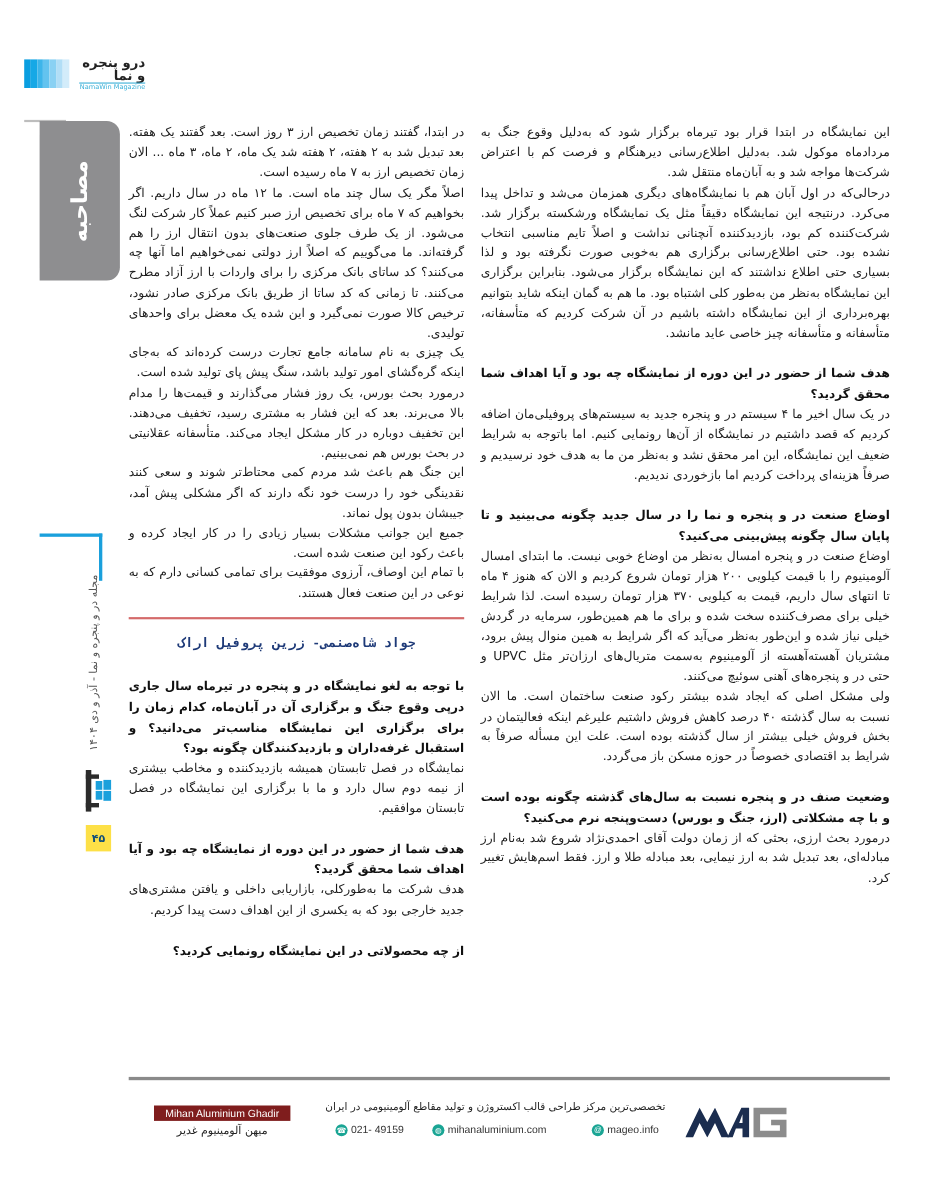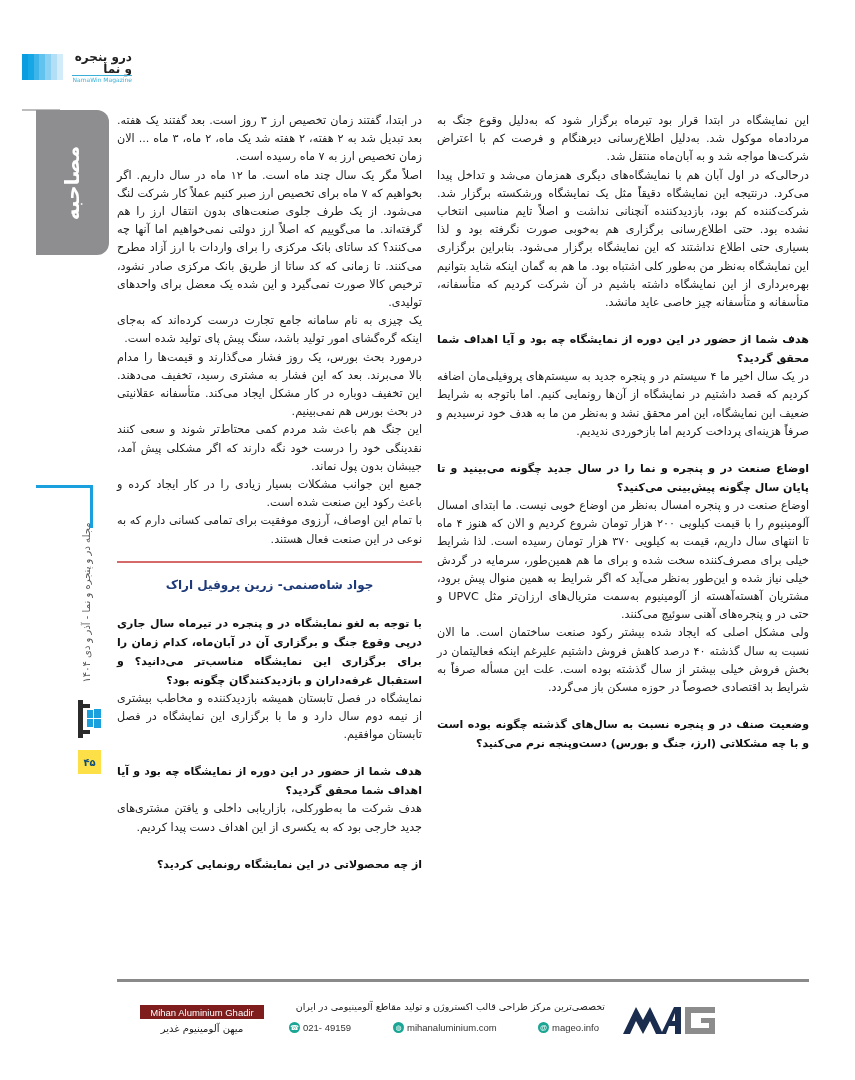--- a/index.html
+++ b/index.html
@@ -24,31 +24,31 @@
   .win-icon { position: absolute; left: 76px; top: 700px; width: 26px; height: 38px; }
   .page-num { position: absolute; left: 78px; top: 750px; width: 23px; height: 24px; background: #fde047; color: #0f4d7a; font-size: 10px; font-weight: bold; display: flex; align-items: center; justify-content: center; }
 
   .col { position: absolute; direction: rtl; text-align: justify; font-size: 11.2px; line-height: 18.2px; color: #1c1c1c; }
   .col.right { left: 437px; top: 112px; width: 372px; }
   .col.left { left: 117px; top: 112px; width: 305px; }
   .col p { margin: 0; }
   .col .q { font-weight: bold; font-size: 11px; color: #111; margin-top: 18px; line-height: 19px; }
 
   .divider-red { height: 2px; background: #d46a6a; margin: 12px 0 12px 0; }
-  .byline { text-align: center; color: #1e3a78; font-weight: bold; font-size: 12px; line-height: 21px; margin-bottom: 18px; }
+  .byline { text-align: center; color: #1e3a78; font-weight: bold; font-size: 12px; line-height: 21px; margin-bottom: 18px; font-family: Liberation Mono, monospace; }
 
   .bottom-rule { position: absolute; left: 117px; top: 979px; width: 692px; height: 3px; background: #8a8a8a; }
 
   .footer { position: absolute; left: 0; top: 995px; width: 855px; height: 50px; }
   .mihan-badge { position: absolute; left: 140px; top: 10px; width: 124px; height: 14px; background: #7f1d1d; color: #fff; font-size: 9.5px; display: flex; align-items: center; justify-content: center; font-family: "Liberation Sans", sans-serif; }
   .mihan-fa { position: absolute; left: 140px; top: 28px; width: 124px; text-align: center; font-size: 10px; color: #222; direction: rtl; }
   .tagline { position: absolute; left: 285px; top: 6px; width: 320px; text-align: right; font-size: 9.5px; color: #222; direction: rtl; }
   .contact { position: absolute; top: 27px; display: flex; align-items: center; font-size: 9.5px; color: #333; font-family: "Liberation Sans", sans-serif; }
   .contact .dot { width: 11px; height: 11px; border-radius: 50%; background: #1aa594; margin-right: 3px; display: inline-flex; align-items: center; justify-content: center; color: #fff; font-size: 7px; }
-  .contact.phone { left: 289px; }
+  .contact.phone { left: 305px; }
   .contact.web { left: 393px; }
   .contact.mail { left: 538px; }
   .mag-brand { position: absolute; left: 623px; top: 9px; width: 95px; height: 30px; }
 </style>
 </head>
 <body>
 
 <div class="mag-logo">
   <div class="stripes" id="logo-stripes">
       <span style="background: rgb(10, 158, 224);"></span>
@@ -87,20 +87,21 @@
 
 <div class="col right" id="col-right">
     <p class="">این نمایشگاه در ابتدا قرار بود تیرماه برگزار شود که به‌دلیل وقوع جنگ به مردادماه موکول شد. به‌دلیل اطلاع‌رسانی دیرهنگام و فرصت کم با اعتراض شرکت‌ها مواجه شد و به آبان‌ماه منتقل شد.</p>
     <p class="">درحالی‌که در اول آبان هم با نمایشگاه‌های دیگری همزمان می‌شد و تداخل پیدا می‌کرد. درنتیجه این نمایشگاه دقیقاً مثل یک نمایشگاه ورشکسته برگزار شد. شرکت‌کننده کم بود، بازدیدکننده آنچنانی نداشت و اصلاً تایم مناسبی انتخاب نشده بود. حتی اطلاع‌رسانی برگزاری هم به‌خوبی صورت نگرفته بود و لذا بسیاری حتی اطلاع نداشتند که این نمایشگاه برگزار می‌شود. بنابراین برگزاری این نمایشگاه به‌نظر من به‌طور کلی اشتباه بود. ما هم به گمان اینکه شاید بتوانیم بهره‌برداری از این نمایشگاه داشته باشیم در آن شرکت کردیم که متأسفانه، متأسفانه و متأسفانه چیز خاصی عاید مانشد.</p>
     <p class="q">هدف شما از حضور در این دوره از نمایشگاه چه بود و آیا اهداف شما محقق گردید؟</p>
     <p class="">در یک سال اخیر ما ۴ سیستم در و پنجره جدید به سیستم‌های پروفیلی‌مان اضافه کردیم که قصد داشتیم در نمایشگاه از آن‌ها رونمایی کنیم. اما باتوجه به شرایط ضعیف این نمایشگاه، این امر محقق نشد و به‌نظر من ما به هدف خود نرسیدیم و صرفاً هزینه‌ای پرداخت کردیم اما بازخوردی ندیدیم.</p>
     <p class="q">اوضاع صنعت در و پنجره و نما را در سال جدید چگونه می‌بینید و تا پایان سال چگونه پیش‌بینی می‌کنید؟</p>
     <p class="">اوضاع صنعت در و پنجره امسال به‌نظر من اوضاع خوبی نیست. ما ابتدای امسال آلومینیوم را با قیمت کیلویی ۲۰۰ هزار تومان شروع کردیم و الان که هنوز ۴ ماه تا انتهای سال داریم، قیمت به کیلویی ۳۷۰ هزار تومان رسیده است. لذا شرایط خیلی برای مصرف‌کننده سخت شده و برای ما هم همین‌طور، سرمایه در گردش خیلی نیاز شده و این‌طور به‌نظر می‌آید که اگر شرایط به همین منوال پیش برود، مشتریان آهسته‌آهسته از آلومینیوم به‌سمت متریال‌های ارزان‌تر مثل UPVC و حتی در و پنجره‌های آهنی سوئیچ می‌کنند.</p>
     <p class="">ولی مشکل اصلی که ایجاد شده بیشتر رکود صنعت ساختمان است. ما الان نسبت به سال گذشته ۴۰ درصد کاهش فروش داشتیم علیرغم اینکه فعالیتمان در بخش فروش خیلی بیشتر از سال گذشته بوده است. علت این مسأله صرفاً به شرایط بد اقتصادی خصوصاً در حوزه مسکن باز می‌گردد.</p>
     <p class="q">وضعیت صنف در و پنجره نسبت به سال‌های گذشته چگونه بوده است و با چه مشکلاتی (ارز، جنگ و بورس) دست‌وپنجه نرم می‌کنید؟</p>
+    <p class="">درمورد بحث ارزی، بحثی که از زمان دولت آقای احمدی‌نژاد شروع شد به‌نام ارز مبادله‌ای، بعد تبدیل شد به ارز نیمایی، بعد مبادله طلا و ارز. فقط اسم‌هایش تغییر کرد.</p>
   </div>
 
 <div class="col left">
   <div id="col-left-top">
       <p class="">در ابتدا، گفتند زمان تخصیص ارز ۳ روز است. بعد گفتند یک هفته. بعد تبدیل شد به ۲ هفته، ۲ هفته شد یک ماه، ۲ ماه، ۳ ماه ... الان زمان تخصیص ارز به ۷ ماه رسیده است.</p>
       <p class="">اصلاً مگر یک سال چند ماه است. ما ۱۲ ماه در سال داریم. اگر بخواهیم که ۷ ماه برای تخصیص ارز صبر کنیم عملاً کار شرکت لنگ می‌شود. از یک طرف جلوی صنعت‌های بدون انتقال ارز را هم گرفته‌اند. ما می‌گوییم که اصلاً ارز دولتی نمی‌خواهیم اما آنها چه می‌کنند؟ کد ساتای بانک مرکزی را برای واردات با ارز آزاد مطرح می‌کنند. تا زمانی که کد ساتا از طریق بانک مرکزی صادر نشود، ترخیص کالا صورت نمی‌گیرد و این شده یک معضل برای واحدهای تولیدی.</p>
       <p class="">یک چیزی به نام سامانه جامع تجارت درست کرده‌اند که به‌جای اینکه گره‌گشای امور تولید باشد، سنگ پیش پای تولید شده است.</p>
       <p class="">درمورد بحث بورس، یک روز فشار می‌گذارند و قیمت‌ها را مدام بالا می‌برند. بعد که این فشار به مشتری رسید، تخفیف می‌دهند. این تخفیف دوباره در کار مشکل ایجاد می‌کند. متأسفانه عقلانیتی در بحث بورس هم نمی‌بینیم.</p>
       <p class="">این جنگ هم باعث شد مردم کمی محتاط‌تر شوند و سعی کنند نقدینگی خود را درست خود نگه دارند که اگر مشکلی پیش آمد، جیبشان بدون پول نماند.</p>
       <p class="">جمیع این جوانب مشکلات بسیار زیادی را در کار ایجاد کرده و باعث رکود این صنعت شده است.</p>

